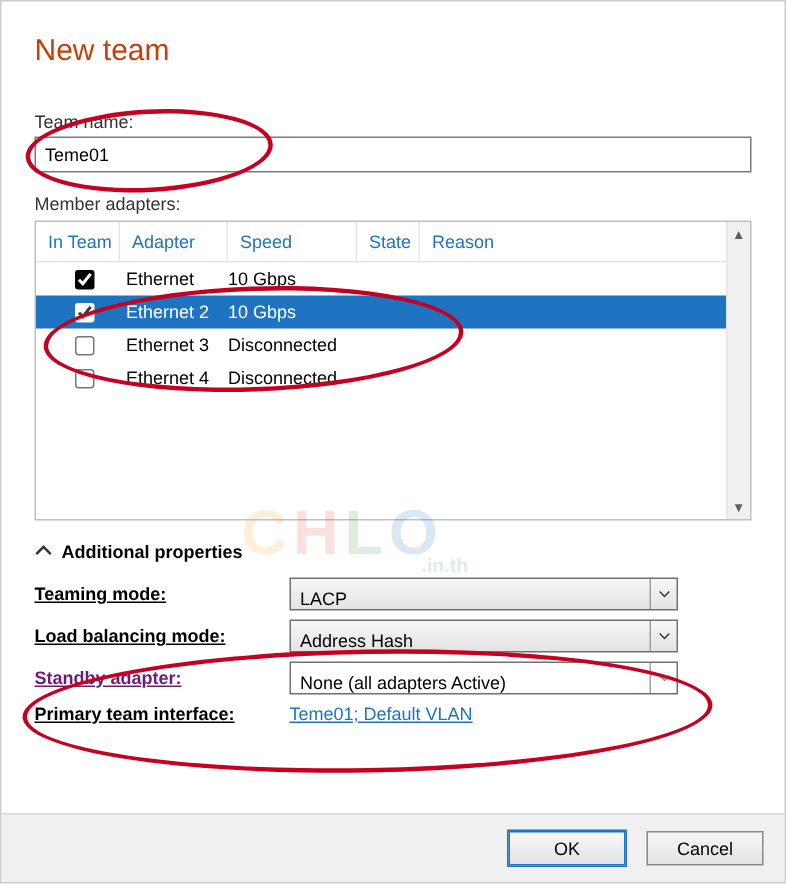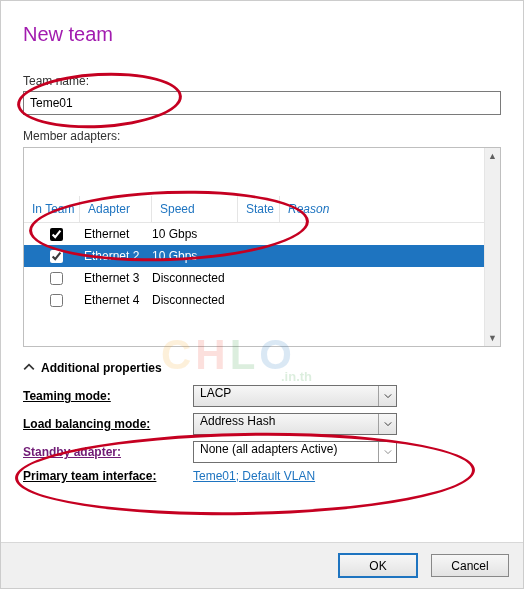--- a/index.html
+++ b/index.html
@@ -1,45 +1,45 @@
 <!DOCTYPE html>
 <html><head>
 <meta charset="utf-8">
 <style>
   * { box-sizing: border-box; font-family: "Segoe UI", Arial, sans-serif; }
   body { margin: 0; background: #fff; width: 524px; height: 589px; position: relative; border: 1px solid #ccc; overflow: hidden; }
   .window { padding: 18px 22px 0 22px; height: 535px; position: relative; }
-  .title { color: #a21caf; font-size: 20px; font-weight: 400; margin: 4px 0 28px 0; }
+  .title { color: #c2410c; font-size: 20px; font-weight: 400; margin: 4px 0 28px 0; }
   .label { font-size: 12px; color: #333; margin-bottom: 3px; display: block; }
   .txt { width: 100%; font-size: 12px; padding: 4px 6px; border: 1px solid #7a7a7a; background: #fff; }
   .sect { margin-bottom: 14px; }
   .grid { border: 1px solid #bfbfbf; margin-top: 4px; height: 200px; position: relative; }
   .ghead { display: flex; border-bottom: 1px solid #e5e5e5; font-size: 12px; color: #1e74c0; }
-  .ghead div { padding: 6px 6px 6px 8px; border-right: 1px solid #e5e5e5; white-space: nowrap; margin-top: 48px; }
-  .ghead div:last-child { border-right: none; flex: 1; font-style: italic; }
+  .ghead div { padding: 6px 6px 6px 8px; border-right: 1px solid #e5e5e5; white-space: nowrap; }
+  .ghead div:last-child { border-right: none; flex: 1; }
   .c-team { width: 56px; }
   .c-adapter { width: 72px; }
   .c-speed { width: 86px; }
   .c-state { width: 42px; }
   .c-reason { flex: 1; }
   .row { display: flex; align-items: center; font-size: 12px; height: 22px; padding-left: 8px; }
   .row.sel { background: #1e74c0; color: #fff; }
   .row .cb { width: 48px; display: flex; align-items: center; justify-content: center; padding-right: 0; }
   .row .cb input { accent-color: #000; width: 13px; height: 13px; }
   .row.sel .cb input { accent-color: #fff; }
   .row .ad { width: 72px; padding-left: 4px; }
   .row .sp { width: 86px; }
   .scrollbar { position: absolute; right: 0; top: 0; bottom: 0; width: 16px; background: #f0f0f0; border-left: 1px solid #e5e5e5; }
   .suparrow, .sdnarrow { height: 16px; display: flex; align-items: center; justify-content: center; color: #606060; font-size: 9px; }
   .expander { font-size: 12px; font-weight: 600; cursor: default; display: flex; align-items: flex-start; gap: 6px; margin: 12px 0 10px 0; }
   .expander .chev { width: 12px; height: 12px; }
   .proprow { display: flex; align-items: center; font-size: 12px; margin-bottom: 6px; }
   .proprow .plab { width: 170px; font-weight: 600; text-decoration: underline; }
   .proprow.disabled .plab { font-weight: 600; color: #701a75; }
-  .combo { position: relative; width: 204px; height: 22px; border: 1px solid #707070; background: linear-gradient(#f7f7f7,#e3e3e3); display: flex; align-items: flex-start; font-size: 12px; }
+  .combo { position: relative; width: 259px; height: 22px; border: 1px solid #707070; background: linear-gradient(#f7f7f7,#e3e3e3); display: flex; align-items: flex-end; font-size: 12px; }
   .combo.white { background: #fff; }
   .combo .cval { flex: 1; padding: 0 6px; }
   .combo .carrow { width: 18px; height: 100%; border-left: 1px solid #a0a0a0; display: flex; align-items: center; justify-content: center; }
   .combo .carrow svg { width: 8px; height: 6px; }
   .link { color: #1e74c0; text-decoration: underline; font-size: 12px; cursor: default; }
   .footer { position: absolute; bottom: 0; left: 0; right: 0; height: 46px; background: #f0f0f0; border-top: 1px solid #d8d8d8; display: flex; justify-content: flex-end; align-items: center; padding-right: 14px; gap: 14px; }
   .btn { min-width: 78px; height: 23px; font-size: 12px; border: 1px solid #888; background: linear-gradient(#f7f7f7,#e3e3e3); cursor: default; }
   .btn.def { border: 1px solid #1e74c0; outline: 1px solid #1e74c0; }
   .ann { position: absolute; border: 3px solid #c50021; border-radius: 50%; pointer-events: none; }
   .watermark { position: absolute; left: 160px; top: 330px; font-size: 42px; font-weight: 700; letter-spacing: 4px; opacity: 0.16; pointer-events: none; }

